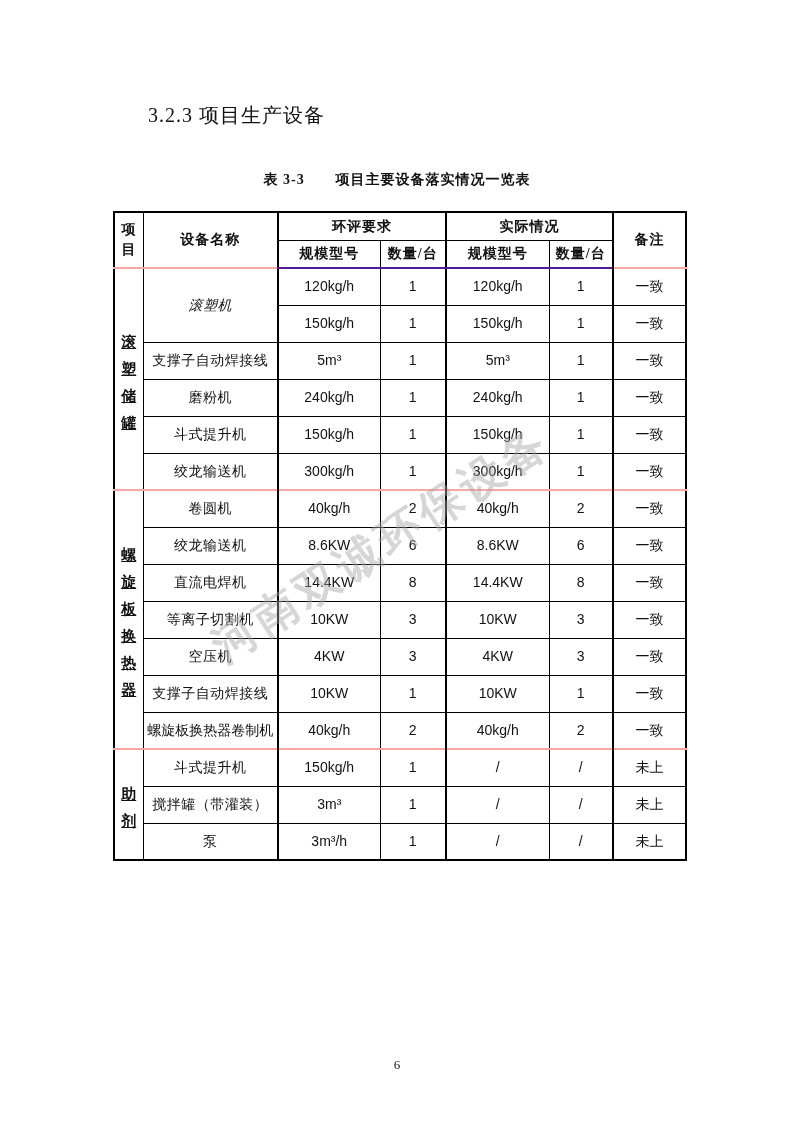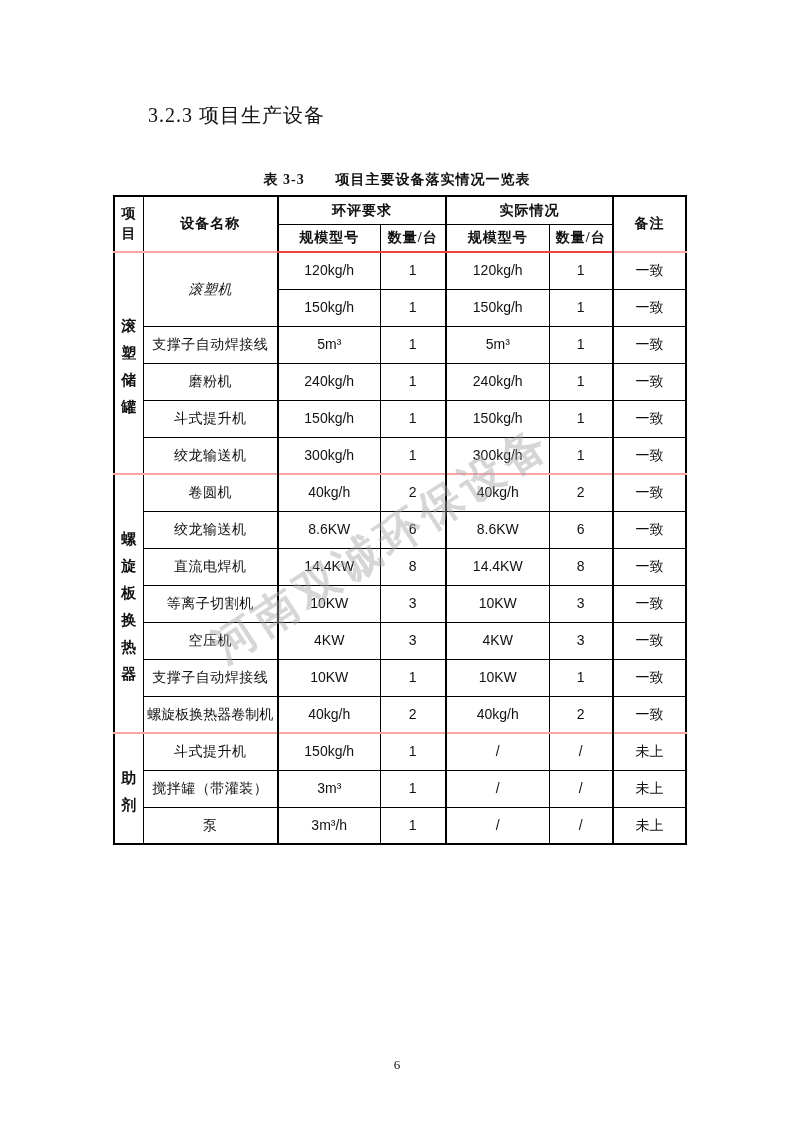--- a/index.html
+++ b/index.html
@@ -26,37 +26,38 @@
     text-align: center; font-weight: bold; font-size: 14px;
     letter-spacing: 1px; white-space: nowrap;
   }
   .table-caption .cap-title { margin-left: 2.2em; }
 
   .tbl-wrap { position: absolute; left: 113px; top: 195px; }
   table.equip {
     border-collapse: collapse; table-layout: fixed;
     width: 572px;
     border: 2px solid #000;
+    margin-top: 16px;
   }
   table.equip th, table.equip td {
     border: 1px solid #000;
     text-align: center; vertical-align: middle;
     padding: 0 2px; overflow: hidden;
     font-size: 14px; line-height: 1.25;
   }
   table.equip th { font-weight: bold; letter-spacing: 1px; }
   thead tr { height: 28px; }
   tbody tr { height: 37px; }
   .tl { border-left: 2px solid #000 !important; }
   tr.gstart td { border-top: 2px solid #fca5a5; }
-  thead tr.r2 th { border-bottom: 2px solid #ef4444; }
+  thead tr.r2 th { border-bottom: 2px solid #4c1d95; }
 
   .vstack { width: 1.05em; margin: 0 auto; word-break: break-all; line-height: 1.4; }
   td.gcell { vertical-align: top; }
-  td.gcell .vstack { padding-top: 7px; font-weight: bold; font-size: 15px; line-height: 1.8; letter-spacing: 0; }
+  td.gcell .vstack { padding-top: 7px; font-weight: bold; font-size: 15px; line-height: 1.8; letter-spacing: 0; text-decoration: underline; }
   td.vtop { vertical-align: top; padding-top: 9px; font-style: italic; }
   td.ecell { letter-spacing: 0.5px; }
   .num { font-family: "Liberation Sans", "DejaVu Sans", sans-serif; letter-spacing: 0; }
 
   .watermark {
     position: absolute; left: 185px; top: 515px;
     transform: rotate(-33deg);
     font-size: 44px; font-weight: bold;
     color: rgba(165,165,165,0.45);
     letter-spacing: 5px; white-space: nowrap;

